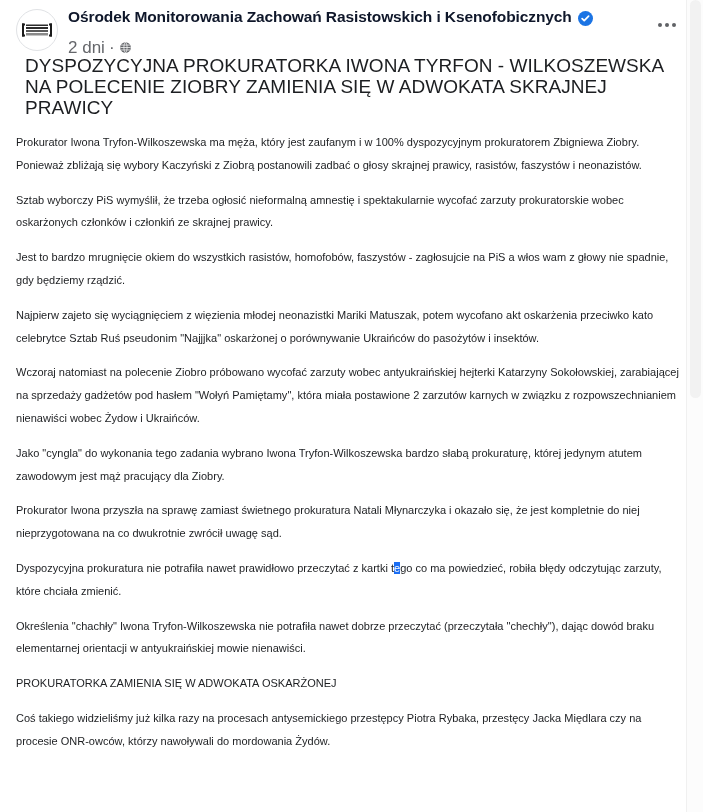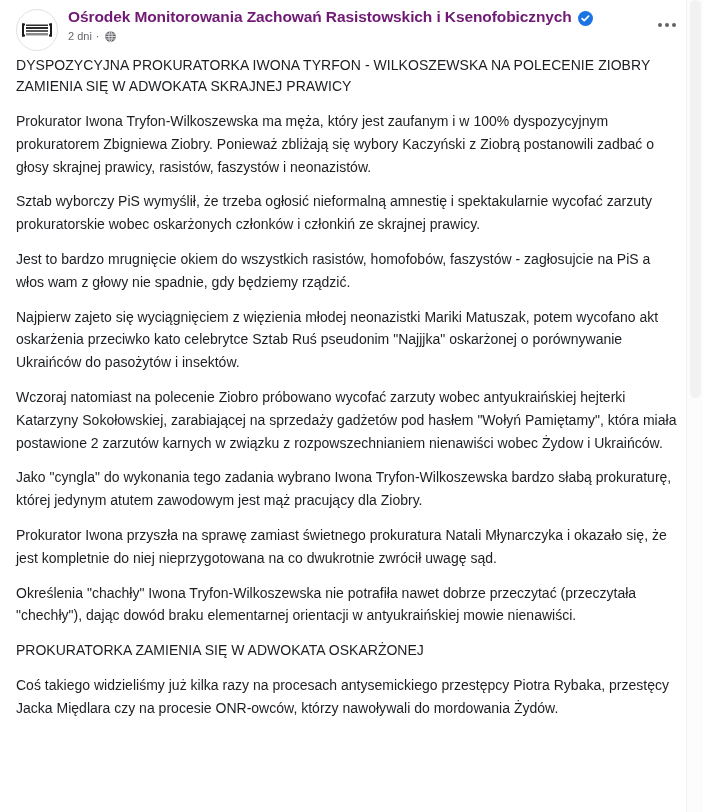--- a/index.html
+++ b/index.html
@@ -88,21 +88,21 @@
     padding-top: 1px;
   }
   .page-name-row {
     display: flex;
     align-items: center;
     line-height: 18px;
   }
   .page-name {
     font-size: 15.5px;
     font-weight: 700;
-    color: #701a75;
+    color: #0f172a;
     letter-spacing: -0.1px;
     white-space: nowrap;
   }
   .verified-badge {
     width: 15px;
     height: 15px;
     min-width: 15px;
     margin-left: 6px;
     border-radius: 50%;
     background: #1b74e4;
@@ -110,23 +110,23 @@
     align-items: center;
     justify-content: center;
     position: relative;
     top: 1px;
   }
   .verified-badge svg { display: block; }
 
   .meta-row {
     display: flex;
     align-items: center;
-    margin-top: 3px;
+    margin-top: 14px;
     color: #65676b;
-    font-size: 11px;
+    font-size: 17px;
     line-height: 15px;
   }
   .meta-sep {
     margin: 0 4px;
     color: #65676b;
   }
   .globe-icon { display: block; }
 
   .menu-dots {
     width: 32px;
@@ -146,29 +146,29 @@
     border-radius: 50%;
     background: #606266;
     display: block;
   }
 
   
   .post-body {
     padding: 3px 22px 0 16px;
   }
   .headline {
-    font-size: 14px;
+    font-size: 19px;
     line-height: 21px;
     color: #1c1e21;
-    margin: 0 0 13px 0;
+    margin: 0 0 13px 9px;
     letter-spacing: 0.05px;
     font-weight: 400;
   }
   .para {
-    font-size: 14px;
+    font-size: 11px;
     line-height: 22.8px;
     color: #1c1e21;
     margin: 0 0 12px 0;
     letter-spacing: 0.01px;
   }
 
   .selected {
     background: #1b6ef3;
     color: #ffffff;
   }
@@ -242,20 +242,21 @@
     <p class="headline">DYSPOZYCYJNA PROKURATORKA IWONA TYRFON - WILKOSZEWSKA NA POLECENIE ZIOBRY ZAMIENIA SIĘ W ADWOKATA SKRAJNEJ PRAWICY</p>
 
     <p class="para">Prokurator Iwona Tryfon-Wilkoszewska ma męża, który jest zaufanym i w 100% dyspozycyjnym prokuratorem Zbigniewa Ziobry. Ponieważ zbliżają się wybory Kaczyński z Ziobrą postanowili zadbać o głosy skrajnej prawicy, rasistów, faszystów i neonazistów.</p>
     <p class="para">Sztab wyborczy PiS wymyślił, że trzeba ogłosić nieformalną amnestię i spektakularnie wycofać zarzuty prokuratorskie wobec oskarżonych członków i członkiń ze skrajnej prawicy.</p>
     <p class="para">Jest to bardzo mrugnięcie okiem do wszystkich rasistów, homofobów, faszystów - zagłosujcie na PiS a włos wam z głowy nie spadnie, gdy będziemy rządzić.</p>
     <p class="para">Najpierw zajeto się wyciągnięciem z więzienia młodej neonazistki Mariki Matuszak, potem wycofano akt oskarżenia przeciwko kato celebrytce Sztab Ruś pseudonim "Najjjka" oskarżonej o porównywanie Ukraińców do pasożytów i insektów.</p>
     <p class="para">Wczoraj natomiast na polecenie Ziobro próbowano wycofać zarzuty wobec antyukraińskiej hejterki Katarzyny Sokołowskiej, zarabiającej na sprzedaży gadżetów pod hasłem "Wołyń Pamiętamy", która miała postawione 2 zarzutów karnych w związku z rozpowszechnianiem nienawiści wobec Żydow i Ukraińców.</p>
     <p class="para">Jako "cyngla" do wykonania tego zadania wybrano Iwona Tryfon-Wilkoszewska bardzo słabą prokuraturę, której jedynym atutem zawodowym jest mąż pracujący dla Ziobry.</p>
     <p class="para">Prokurator Iwona przyszła na sprawę zamiast świetnego prokuratura Natali Młynarczyka i okazało się, że jest kompletnie do niej nieprzygotowana na co dwukrotnie zwrócił uwagę sąd.</p>
 
+    <p class="para"><span>Dyspozycyjna prokuratura nie potrafiła nawet prawidłowo przeczytać z kartki t</span><span class="selected">e</span><span>go co ma powiedzieć, robiła błędy odczytując zarzuty, które chciała zmienić.</span></p>
 
     <p class="para">Określenia "chachły" Iwona Tryfon-Wilkoszewska nie potrafiła nawet dobrze przeczytać (przeczytała "chechły"), dając dowód braku elementarnej orientacji w antyukraińskiej mowie nienawiści.</p>
     <p class="para">PROKURATORKA ZAMIENIA SIĘ W ADWOKATA OSKARŻONEJ</p>
     <p class="para">Coś takiego widzieliśmy już kilka razy na procesach antysemickiego przestępcy Piotra Rybaka, przestęcy Jacka Międlara czy na procesie ONR-owców, którzy nawoływali do mordowania Żydów.</p>
 
   </div>
 
   <div class="scrollbar-track">
     <div class="scrollbar-thumb"></div>
   </div>

